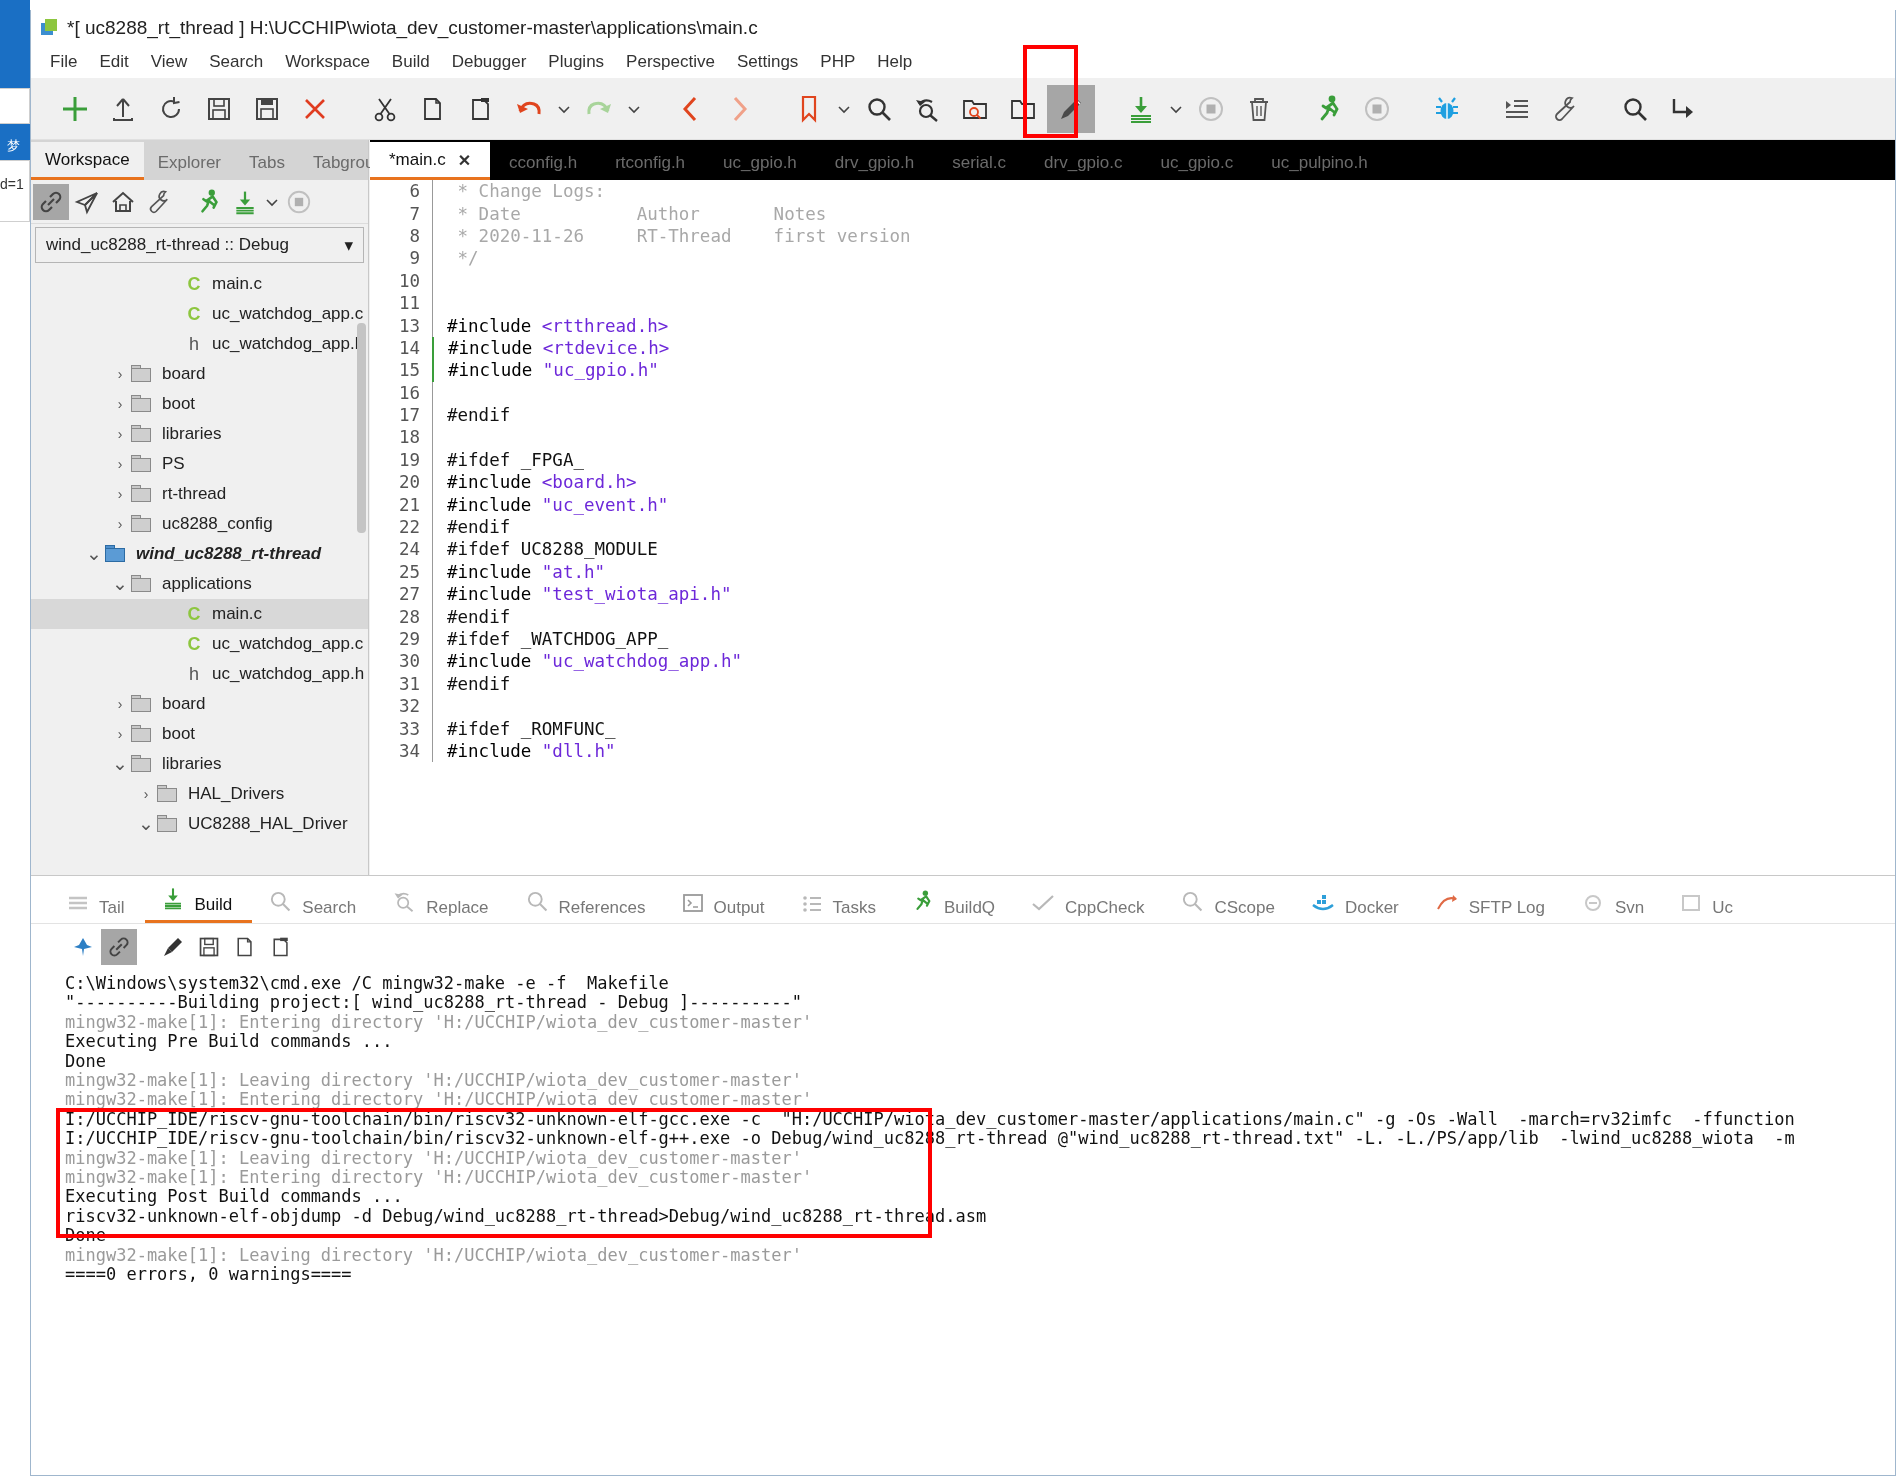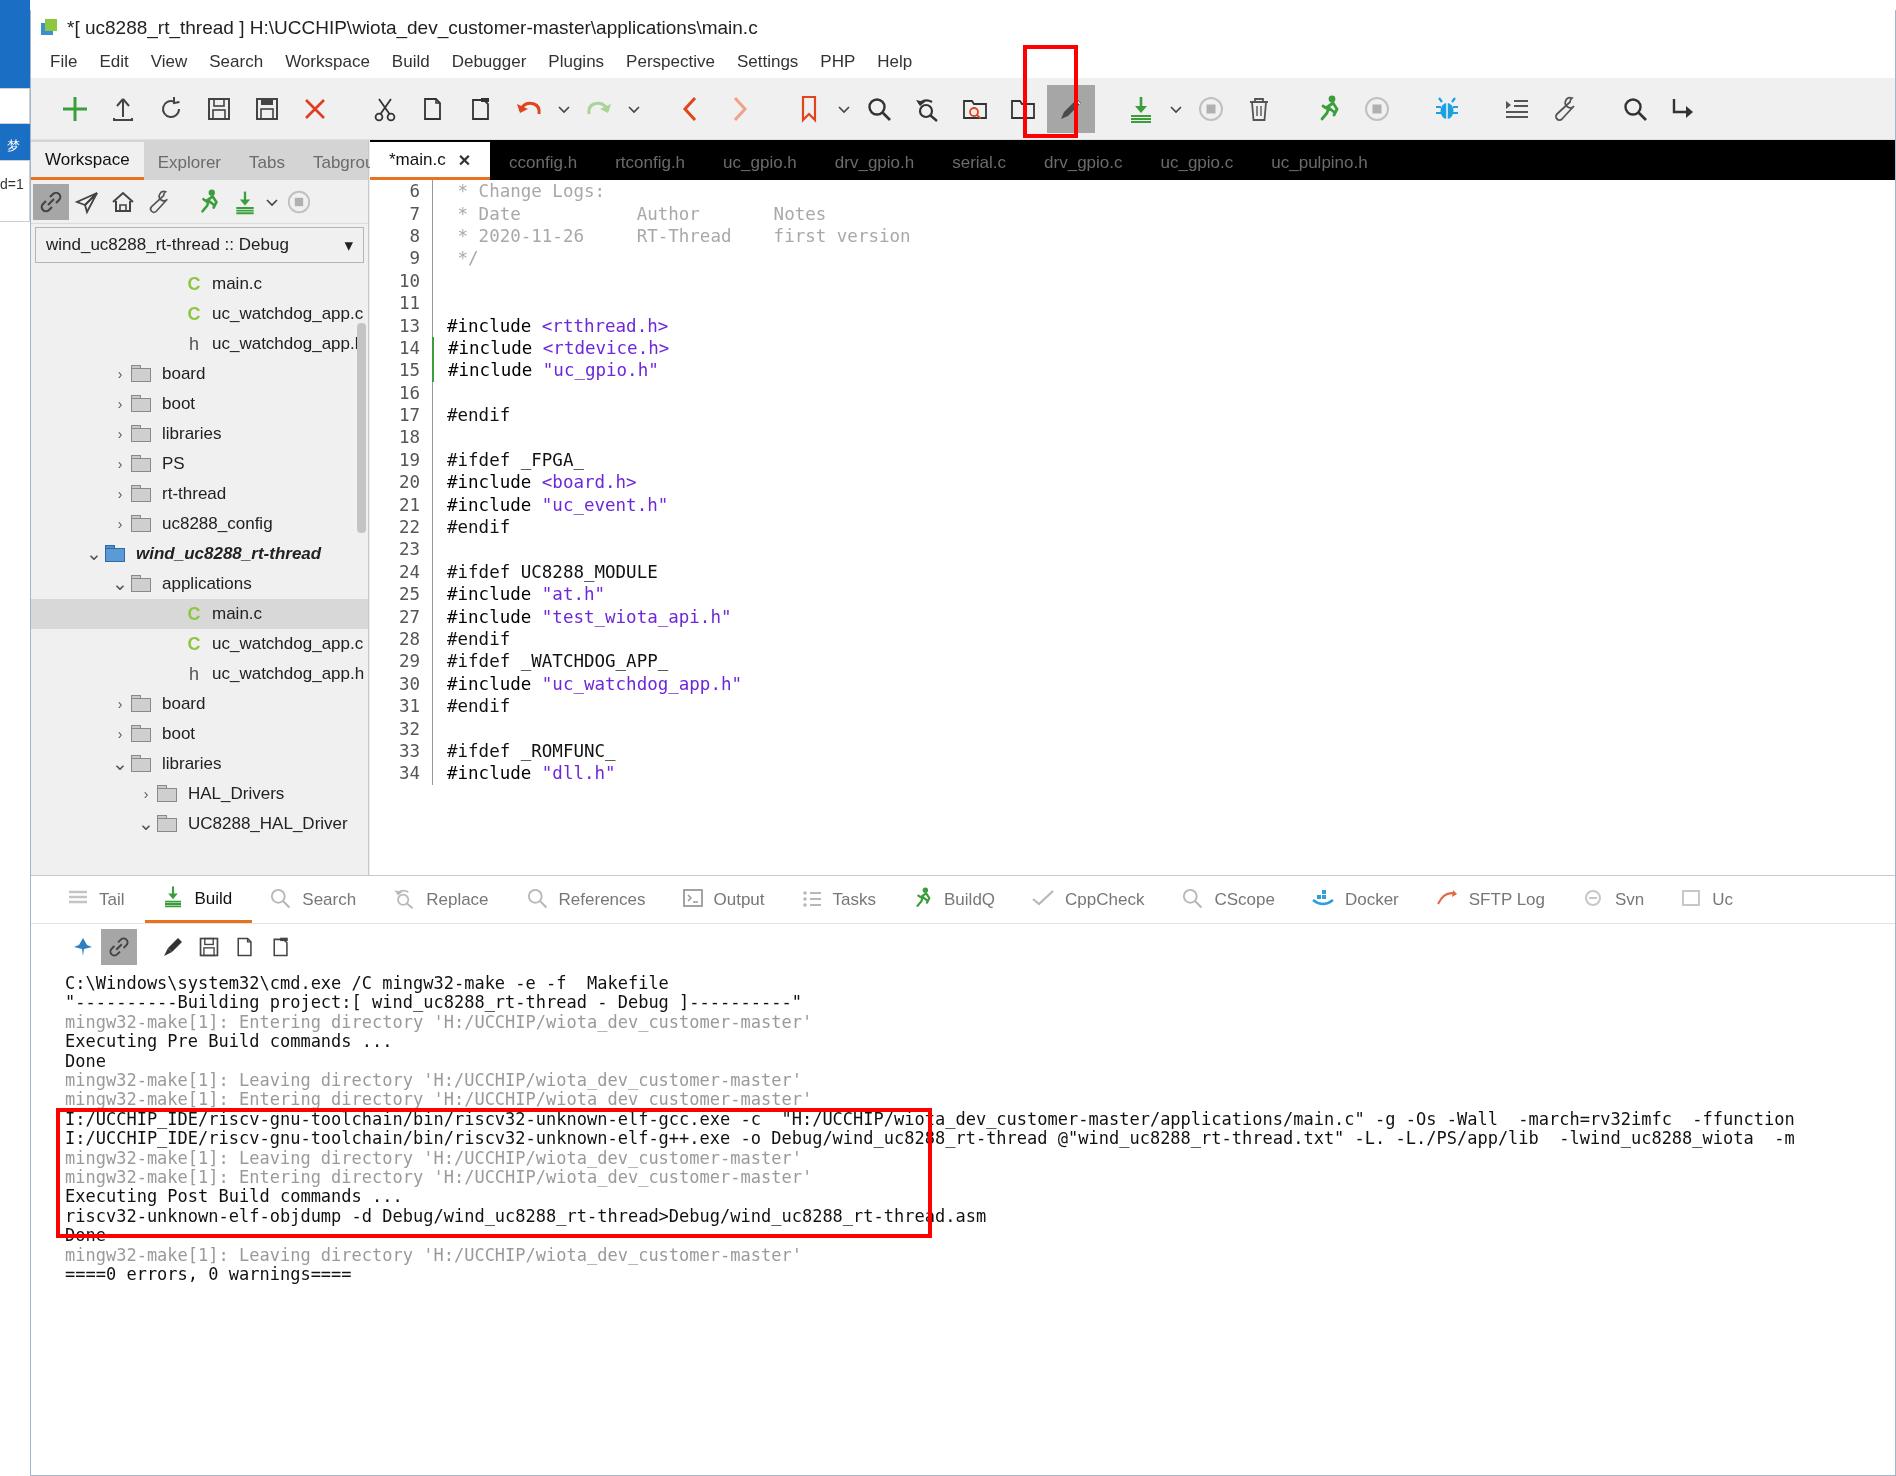--- a/index.html
+++ b/index.html
@@ -117,21 +117,21 @@
   .gut { width:62px; text-align:right; padding-right:12px; color:#555; flex:0 0 auto;}
   .vbar { width:1px; height:22.4px; background:#999; margin-right:14px; flex:0 0 auto;}
   .vbar.grn { background:#3a9e3a; width:2px; }
   .code-txt { color:#111; }
   .c-cmt { color:#a8a8a8; }
   .c-str { color:#6d28d9; }
 
   
   .bottom { position:absolute; left:0; bottom:0; width:100%; height:600px; background:#ffffff; border-top:1px solid #c8c8c8;}
   .btabs { height:48px; background:#ffffff; display:flex; align-items:center; padding-left:20px; gap:0; border-bottom:1px solid #e3e3e3;}
-  .btab { display:flex; align-items:center; gap:10px; padding:6px 20px 5px 16px; font-size:17px; color:#777; white-space:nowrap; height:46px;}
+  .btab { display:flex; align-items:flex-end; gap:10px; padding:6px 20px 5px 16px; font-size:17px; color:#777; white-space:nowrap; height:46px;}
   .btab.active { color:#111; border-bottom:3px solid #e8731e; }
   .btab svg { flex:0 0 auto;}
   .b-toolbar { height:46px; background:#ffffff; display:flex; align-items:center; padding-left:34px; gap:0px;}
   .bbt { width:36px; height:36px; display:flex; align-items:center; justify-content:center; flex:0 0 auto;}
   .bbt-sel { background:#a6a6a6; }
   .bbt-gap { width:18px; }
   .console {
     padding:4px 0 0 34px; font-family:"DejaVu Sans Mono", monospace; font-size:17px; line-height:19.4px;
     color:#111; white-space:pre; overflow:hidden; height:500px;
   }
@@ -650,21 +650,20 @@
           <div class="cline"><span class="gut">13</span><span class="vbar"></span><span>#include <span class="c-str">&lt;rtthread.h&gt;</span></span></div>
           <div class="cline"><span class="gut">14</span><span class="vbar grn"></span><span>#include <span class="c-str">&lt;rtdevice.h&gt;</span></span></div>
           <div class="cline"><span class="gut">15</span><span class="vbar grn"></span><span>#include <span class="c-str">"uc_gpio.h"</span></span></div>
           <div class="cline"><span class="gut">16</span><span class="vbar"></span><span class="code-txt"></span></div>
           <div class="cline"><span class="gut">17</span><span class="vbar"></span><span class="code-txt">#endif</span></div>
           <div class="cline"><span class="gut">18</span><span class="vbar"></span><span class="code-txt"></span></div>
           <div class="cline"><span class="gut">19</span><span class="vbar"></span><span class="code-txt">#ifdef _FPGA_</span></div>
           <div class="cline"><span class="gut">20</span><span class="vbar"></span><span>#include <span class="c-str">&lt;board.h&gt;</span></span></div>
           <div class="cline"><span class="gut">21</span><span class="vbar"></span><span>#include <span class="c-str">"uc_event.h"</span></span></div>
           <div class="cline"><span class="gut">22</span><span class="vbar"></span><span class="code-txt">#endif</span></div>
-          <div class="cline"><span class="gut">23</span><span class="vbar"></span><span class="code-txt"></span></div>
           <div class="cline"><span class="gut">24</span><span class="vbar"></span><span class="code-txt">#ifdef UC8288_MODULE</span></div>
           <div class="cline"><span class="gut">25</span><span class="vbar"></span><span>#include <span class="c-str">"at.h"</span></span></div>
           <div class="cline"><span class="gut">27</span><span class="vbar"></span><span>#include <span class="c-str">"test_wiota_api.h"</span></span></div>
           <div class="cline"><span class="gut">28</span><span class="vbar"></span><span class="code-txt">#endif</span></div>
           <div class="cline"><span class="gut">29</span><span class="vbar"></span><span class="code-txt">#ifdef _WATCHDOG_APP_</span></div>
           <div class="cline"><span class="gut">30</span><span class="vbar"></span><span>#include <span class="c-str">"uc_watchdog_app.h"</span></span></div>
           <div class="cline"><span class="gut">31</span><span class="vbar"></span><span class="code-txt">#endif</span></div>
           <div class="cline"><span class="gut">32</span><span class="vbar"></span><span class="code-txt"></span></div>
           <div class="cline"><span class="gut">33</span><span class="vbar"></span><span class="code-txt">#ifdef _ROMFUNC_</span></div>
           <div class="cline"><span class="gut">34</span><span class="vbar"></span><span>#include <span class="c-str">"dll.h"</span></span></div>

